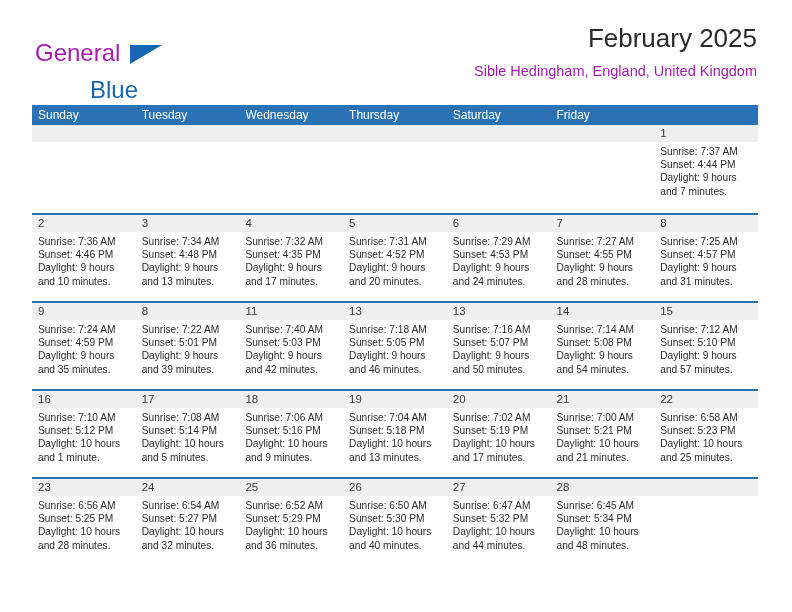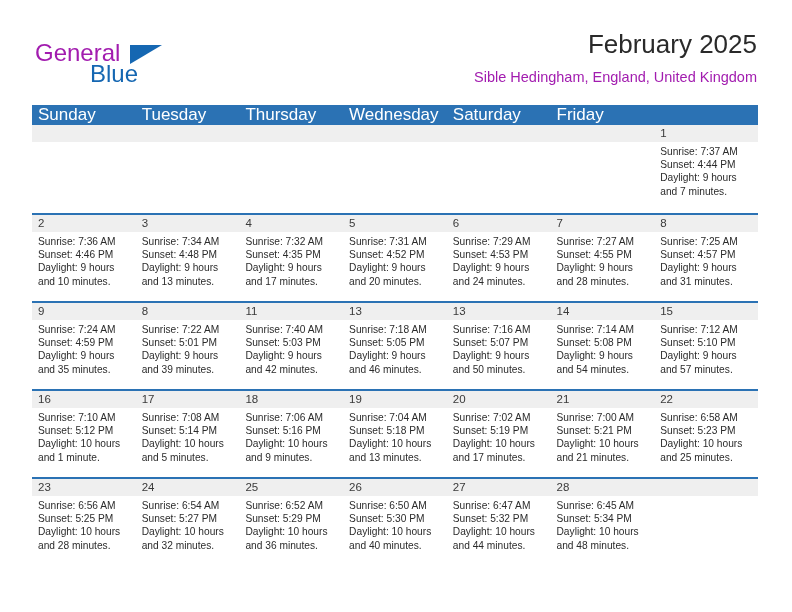--- a/index.html
+++ b/index.html
@@ -55,30 +55,30 @@
     left: 95px;
     top: 5px;
     width: 0;
     height: 0;
     border-left: 32px solid #1567b2;
     border-bottom: 19px solid transparent;
   }
   .brand-blue {
     position: absolute;
     left: 55px;
-    top: 21px;
+    top: 37px;
     font-size: 24px;
     color: #1567b2;
     line-height: 26px;
   }
 
   .title-block {
     position: absolute;
     right: 35px;
-    top: 28px;
+    top: 22px;
     text-align: right;
   }
   .cal-title {
     font-size: 26px;
     font-weight: normal;
     color: #2a2a2a;
     line-height: 32px;
     white-space: nowrap;
   }
   .cal-sub {
@@ -100,21 +100,21 @@
     display: flex;
     background: #2b72b4;
     height: 20px;
   }
   .weekhead .wh {
     flex: 0 0 103.714px;
     width: 103.714px;
     box-sizing: border-box;
     padding-left: 6px;
     color: #ffffff;
-    font-size: 17px;
+    font-size: 12px;
     line-height: 20px;
     white-space: nowrap;
     overflow: hidden;
   }
 
   .week {
     display: flex;
     border-top: 2px solid #2b72b4;
     height: 88px;
     box-sizing: border-box;
@@ -172,22 +172,22 @@
       <div class="cal-title">February 2025</div>
       <div class="cal-sub">Sible Hedingham, England, United Kingdom</div>
     </div>
 
   </div>
 
   <div class="calendar">
     <div class="weekhead">
       <div class="wh">Sunday</div>
       <div class="wh">Tuesday</div>
+      <div class="wh">Wednesday</div>
       <div class="wh">Thursday</div>
-      <div class="wh">Wednesday</div>
       <div class="wh">Saturday</div>
       <div class="wh">Friday</div>
     </div>
     <div id="weeks-container">
         <div class="week">
           <div class="cell empty">
             <div class="daynum"></div>
           </div>
           <div class="cell empty">
             <div class="daynum"></div>

